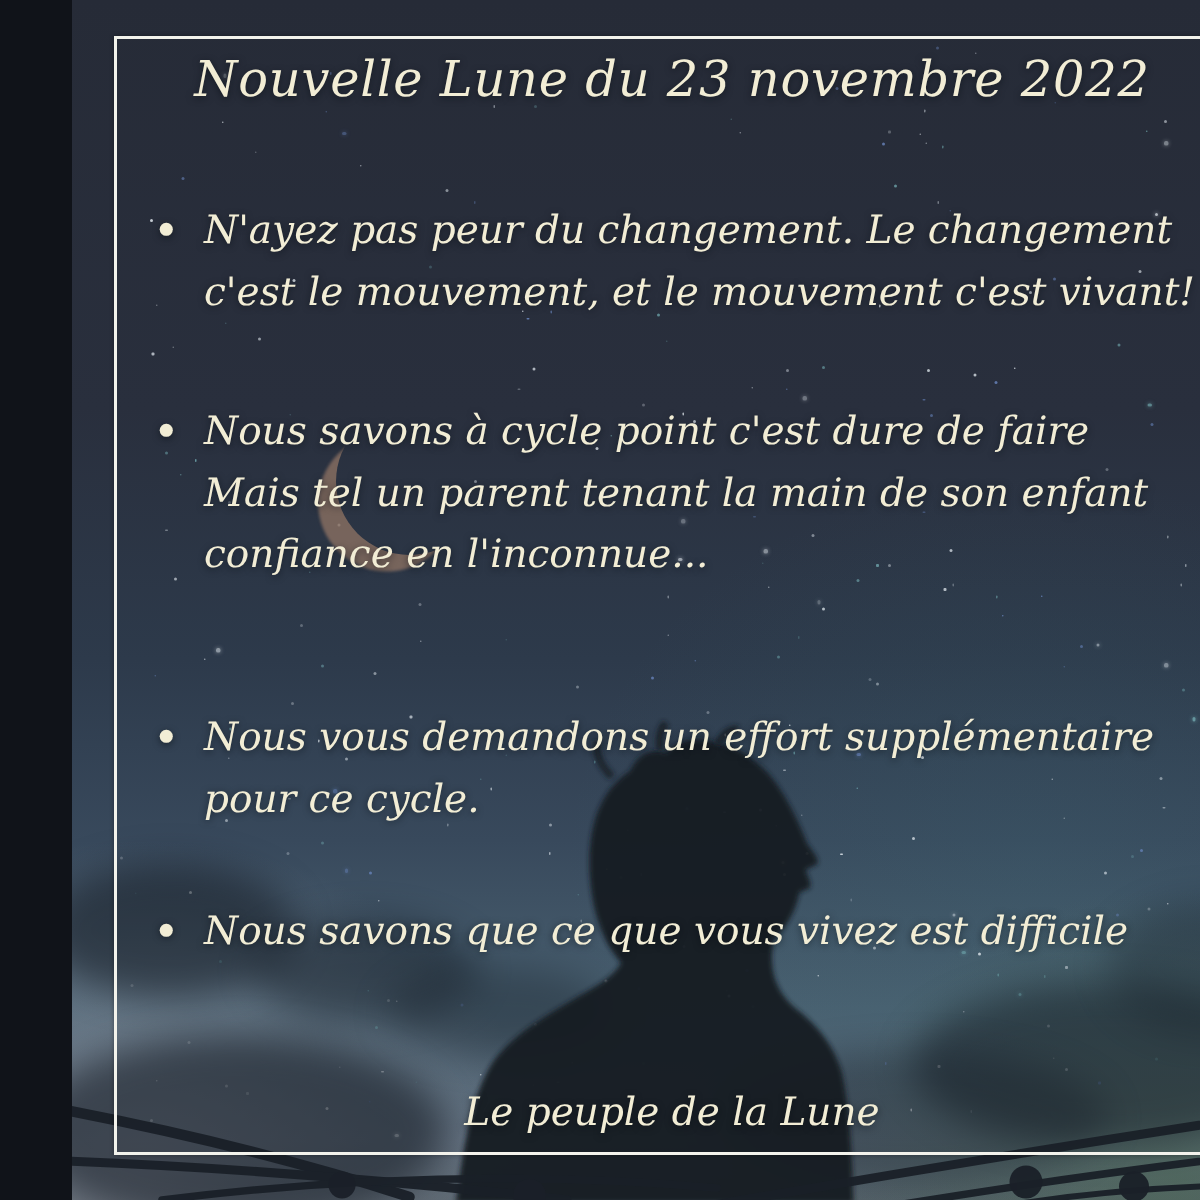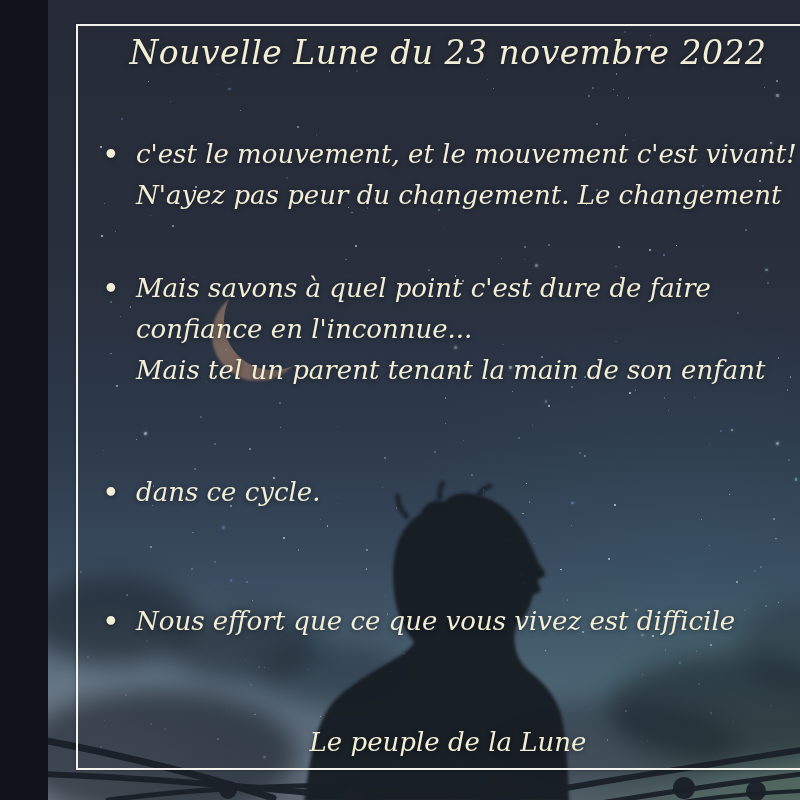--- a/index.html
+++ b/index.html
@@ -378,43 +378,44 @@
   </svg>
 
   <div class="frame"></div>
 
   <div class="text-layer">
     <div class="title">Nouvelle Lune du 23 novembre 2022</div>
 
     <div class="bullet b1">
       <span class="dot">•</span>
       <div class="lines">
+        <div class="line">N'ayez pas peur du changement. Le changement</div>
         <div class="line">c'est le mouvement, et le mouvement c'est vivant!</div>
-        <div class="line">N'ayez pas peur du changement. Le changement</div>
       </div>
     </div>
 
     <div class="bullet b2">
       <span class="dot">•</span>
       <div class="lines">
-        <div class="line">Mais savons à quel point c'est dure de faire</div>
+        <div class="line">Nous savons à cycle point c'est dure de faire</div>
+        <div class="line">Mais tel un parent tenant la main de son enfant</div>
         <div class="line">confiance en l'inconnue...</div>
-        <div class="line">Mais tel un parent tenant la main de son enfant</div>
       </div>
     </div>
 
     <div class="bullet b3">
       <span class="dot">•</span>
       <div class="lines">
-        <div class="line">dans ce cycle.</div>
+        <div class="line">Nous vous demandons un effort supplémentaire</div>
+        <div class="line">pour ce cycle.</div>
       </div>
     </div>
 
     <div class="bullet b4">
       <span class="dot">•</span>
       <div class="lines">
-        <div class="line">Nous effort que ce que vous vivez est difficile</div>
+        <div class="line">Nous savons que ce que vous vivez est difficile</div>
       </div>
     </div>
 
     <div class="footer">Le peuple de la Lune</div>
   </div>
 </div>
 
 </body></html>

